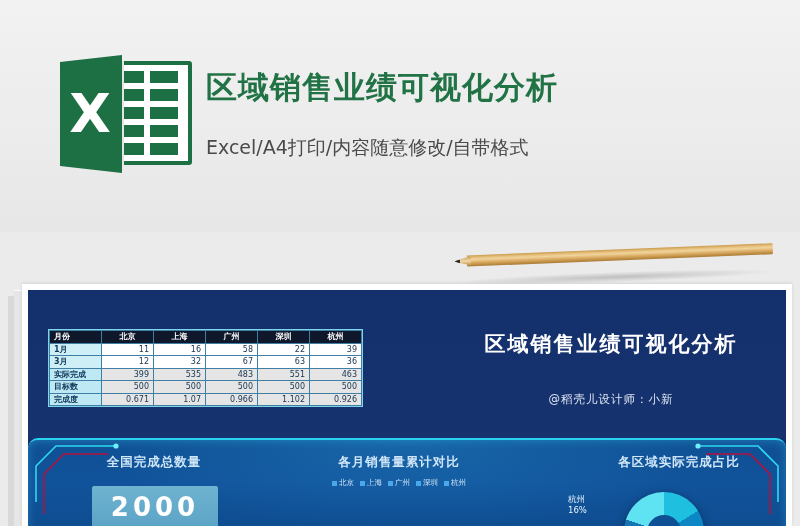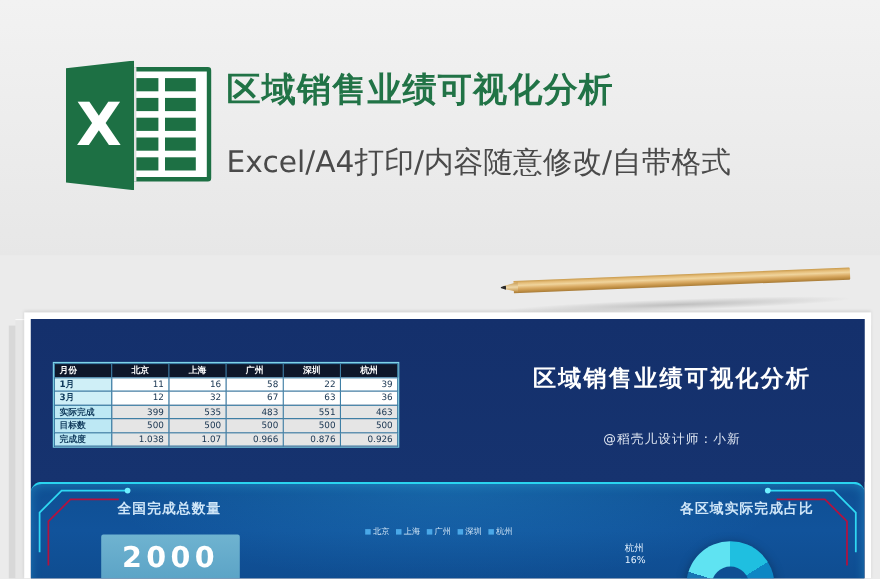--- a/index.html
+++ b/index.html
@@ -44,21 +44,21 @@
     font-family: "DejaVu Sans", "Liberation Sans", sans-serif;
     margin-left: -2px;
   }
 
   .banner-text { margin-left: 14px; }
   .banner-title {
     color: #217346; font-size: 31px; font-weight: bold;
     letter-spacing: 1px; line-height: 1.3; white-space: nowrap;
   }
   .banner-sub {
-    color: #4a4a4a; font-size: 27px; line-height: 1.35;
+    color: #4a4a4a; font-size: 19px; line-height: 1.35;
     margin-top: 28px; white-space: nowrap;
   }
 
   
   .pencil {
     position: absolute; left: 455px; top: 256px;
     width: 318px; height: 11px;
     transform: rotate(-2.3deg); transform-origin: left center;
   }
   .pencil-body {
@@ -308,41 +308,44 @@
       <tr class="alt">
         <td class="lab">目标数</td>
         <td class="val">500</td>
         <td class="val">500</td>
         <td class="val">500</td>
         <td class="val">500</td>
         <td class="val">500</td>
       </tr>
       <tr class="alt">
         <td class="lab">完成度</td>
-        <td class="val">1.038</td>
+        <td class="val">0.671</td>
         <td class="val">1.07</td>
         <td class="val">0.966</td>
-        <td class="val">0.876</td>
+        <td class="val">1.102</td>
         <td class="val">0.926</td>
       </tr>
     </tbody>
   </table>
 
   <div class="dash-title">区域销售业绩可视化分析</div>
   <div class="dash-sub">@稻壳儿设计师：小新</div>
 
   <div class="panel">
 
     <div class="p-col c1">
       <div class="p-head">全国完成总数量</div>
     </div>
     <div class="num-plate">
       <span>2000</span>
     </div>
 
+    <div class="p-col c2">
+      <div class="p-head">各月销售量累计对比</div>
+    </div>
     <div class="legend">
       <i class="l0"></i><span>北京</span><i></i><span>上海</span><i></i><span>广州</span><i></i><span>深圳</span><i></i><span>杭州</span>
     </div>
 
     <div class="p-col c3">
       <div class="p-head">各区域实际完成占比</div>
     </div>
     <div class="pie-label">
       <b>杭州</b>
       <b>16%</b>

